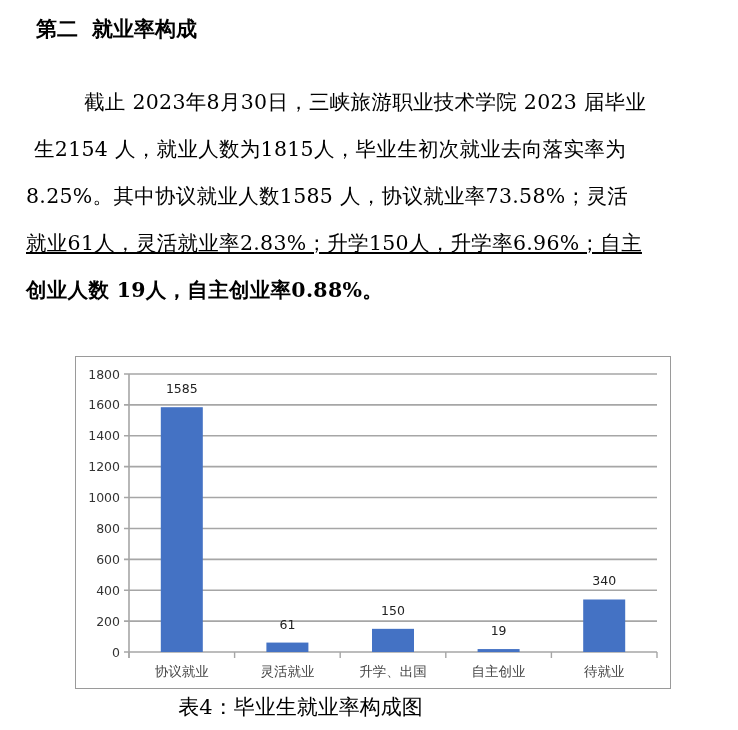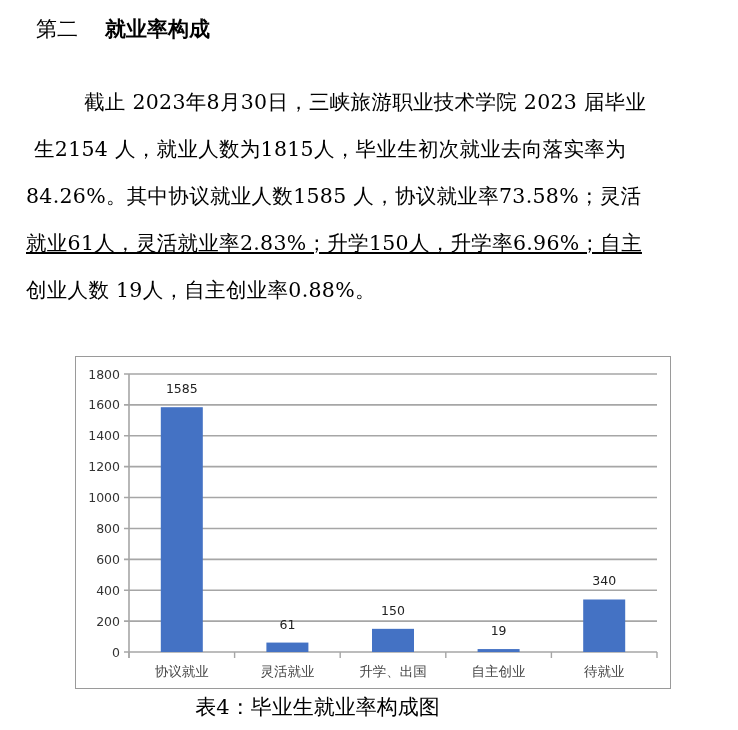--- a/index.html
+++ b/index.html
@@ -1,41 +1,41 @@
 <!DOCTYPE html>
 <html><head>
   <meta charset="utf-8">
   <style>
     html, body { margin: 0; padding: 0; background: #ffffff; }
     body { width: 738px; height: 730px; position: relative; overflow: hidden;
       font-family: "DejaVu Serif", "Liberation Serif", serif; color: #000; }
     .heading { position: absolute; left: 36px; top: 14px; font-size: 21px; line-height: 30px;
       font-family: "DejaVu Sans", "Liberation Sans", sans-serif; white-space: nowrap; }
-    .heading .num { font-weight: normal; }
-    .heading .title { font-weight: bold; margin-left: 27px; text-align: right; }
+    .heading .num { font-weight: bold; }
+    .heading .title { font-weight: bold; margin-left: 14px; text-align: right; }
     .para { position: absolute; left: 26px; width: 690px; font-size: 20.5px; line-height: 47px; white-space: nowrap; letter-spacing: 0.3px; }
     .chart-frame { position: absolute; left: 75px; top: 356px; width: 596px; height: 333px;
       border: 1px solid #9a9a9a; box-sizing: border-box; background: #fff; }
     .chart-svg { position: absolute; left: 0; top: 0; }
     .caption { position: absolute; left: 0; width: 601px; top: 692px; text-align: center;
-      font-size: 21px; line-height: 30px; padding-left: 17px; }
+      font-size: 21px; line-height: 30px; }
   </style>
 </head>
 <body>
 
 <div class="heading">
   <span class="num">第二</span><span class="title">就业率构成</span>
 </div>
 
 <div>
   <div class="para" style="top:79px; left:84px;">截止 2023年8月30日，三峡旅游职业技术学院 2023 届毕业</div>
   <div class="para" style="top:126px; left:34px;">生2154 人，就业人数为1815人，毕业生初次就业去向落实率为</div>
-  <div class="para" style="top:173px; left:26px;">84.26%。其中协议就业人数1585 人，协议就业率73.58%；灵活</div>
+  <div class="para" style="top:173px; left:26px;">8.25%。其中协议就业人数1585 人，协议就业率73.58%；灵活</div>
   <div class="para" style="top:220px; left:26px;text-decoration:underline;">就业61人，灵活就业率2.83%；升学150人，升学率6.96%；自主</div>
-  <div class="para" style="top:267px; left:26px;">创业人数 19人，自主创业率0.88%。</div>
+  <div class="para" style="top:267px; left:26px;font-weight:bold;">创业人数 19人，自主创业率0.88%。</div>
 </div>
 
 <div class="chart-frame">
   <svg class="chart-svg" id="chart" width="596" height="333">
       <line x1="48" x2="581" y1="295" y2="295" stroke="#a6a6a6" stroke-width="1.6"></line>
       <text x="44" y="299.5" text-anchor="end" font-size="12.5" fill="#333333" font-family="&quot;DejaVu Sans&quot;, &quot;Liberation Sans&quot;, sans-serif">0</text>
       <line x1="48" x2="581" y1="264.1111111111111" y2="264.1111111111111" stroke="#a6a6a6" stroke-width="1.6"></line>
       <text x="44" y="268.6111111111111" text-anchor="end" font-size="12.5" fill="#333333" font-family="&quot;DejaVu Sans&quot;, &quot;Liberation Sans&quot;, sans-serif">200</text>
       <line x1="48" x2="581" y1="233.22222222222223" y2="233.22222222222223" stroke="#a6a6a6" stroke-width="1.6"></line>
       <text x="44" y="237.72222222222223" text-anchor="end" font-size="12.5" fill="#333333" font-family="&quot;DejaVu Sans&quot;, &quot;Liberation Sans&quot;, sans-serif">400</text>

